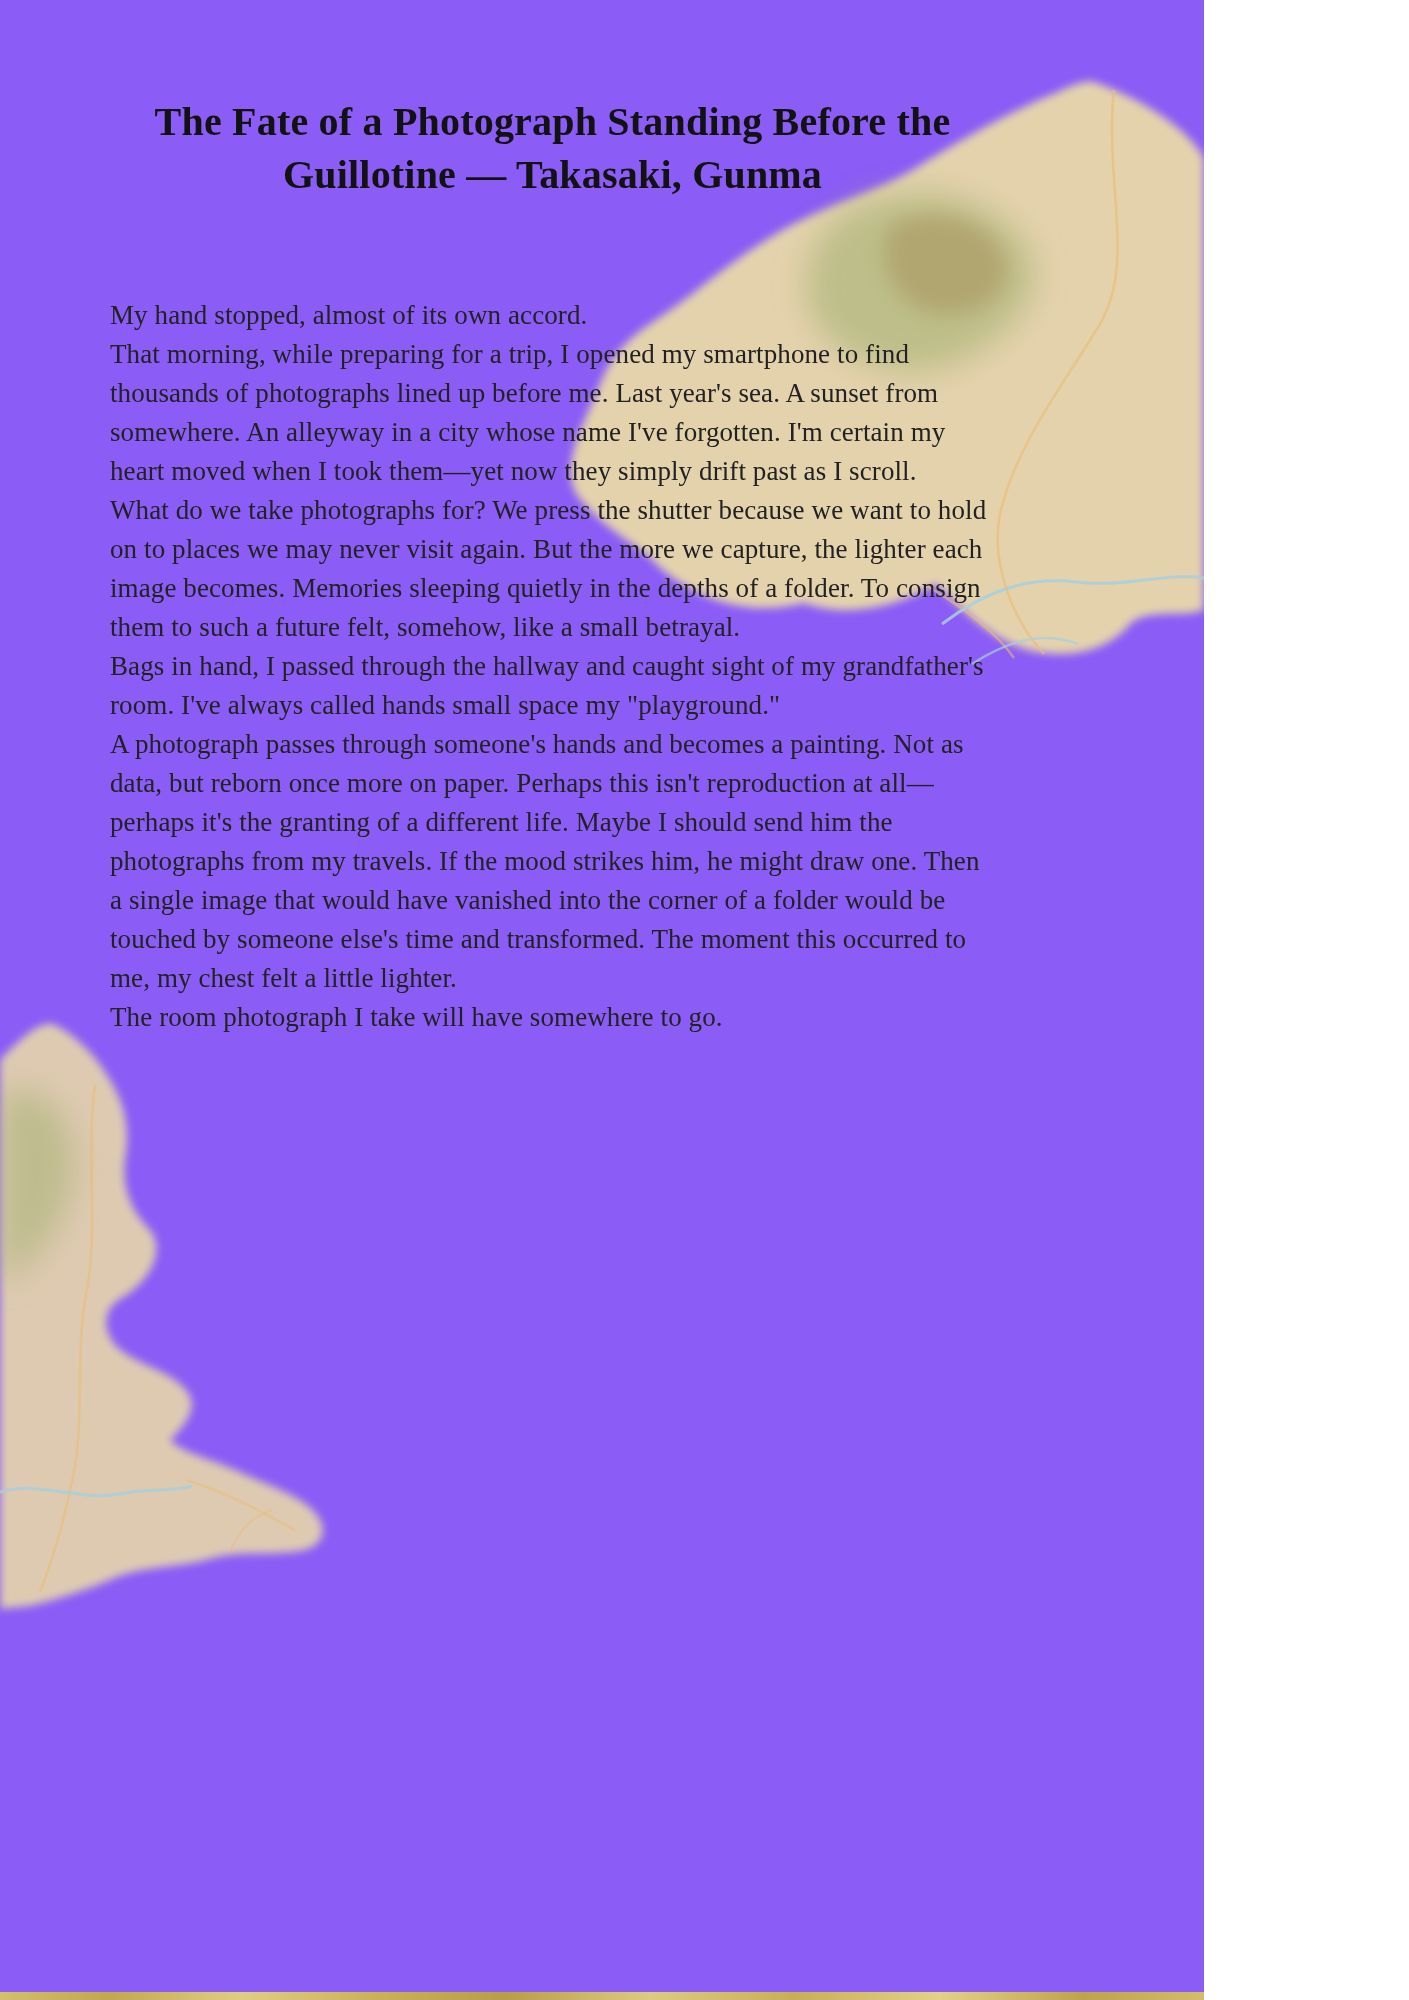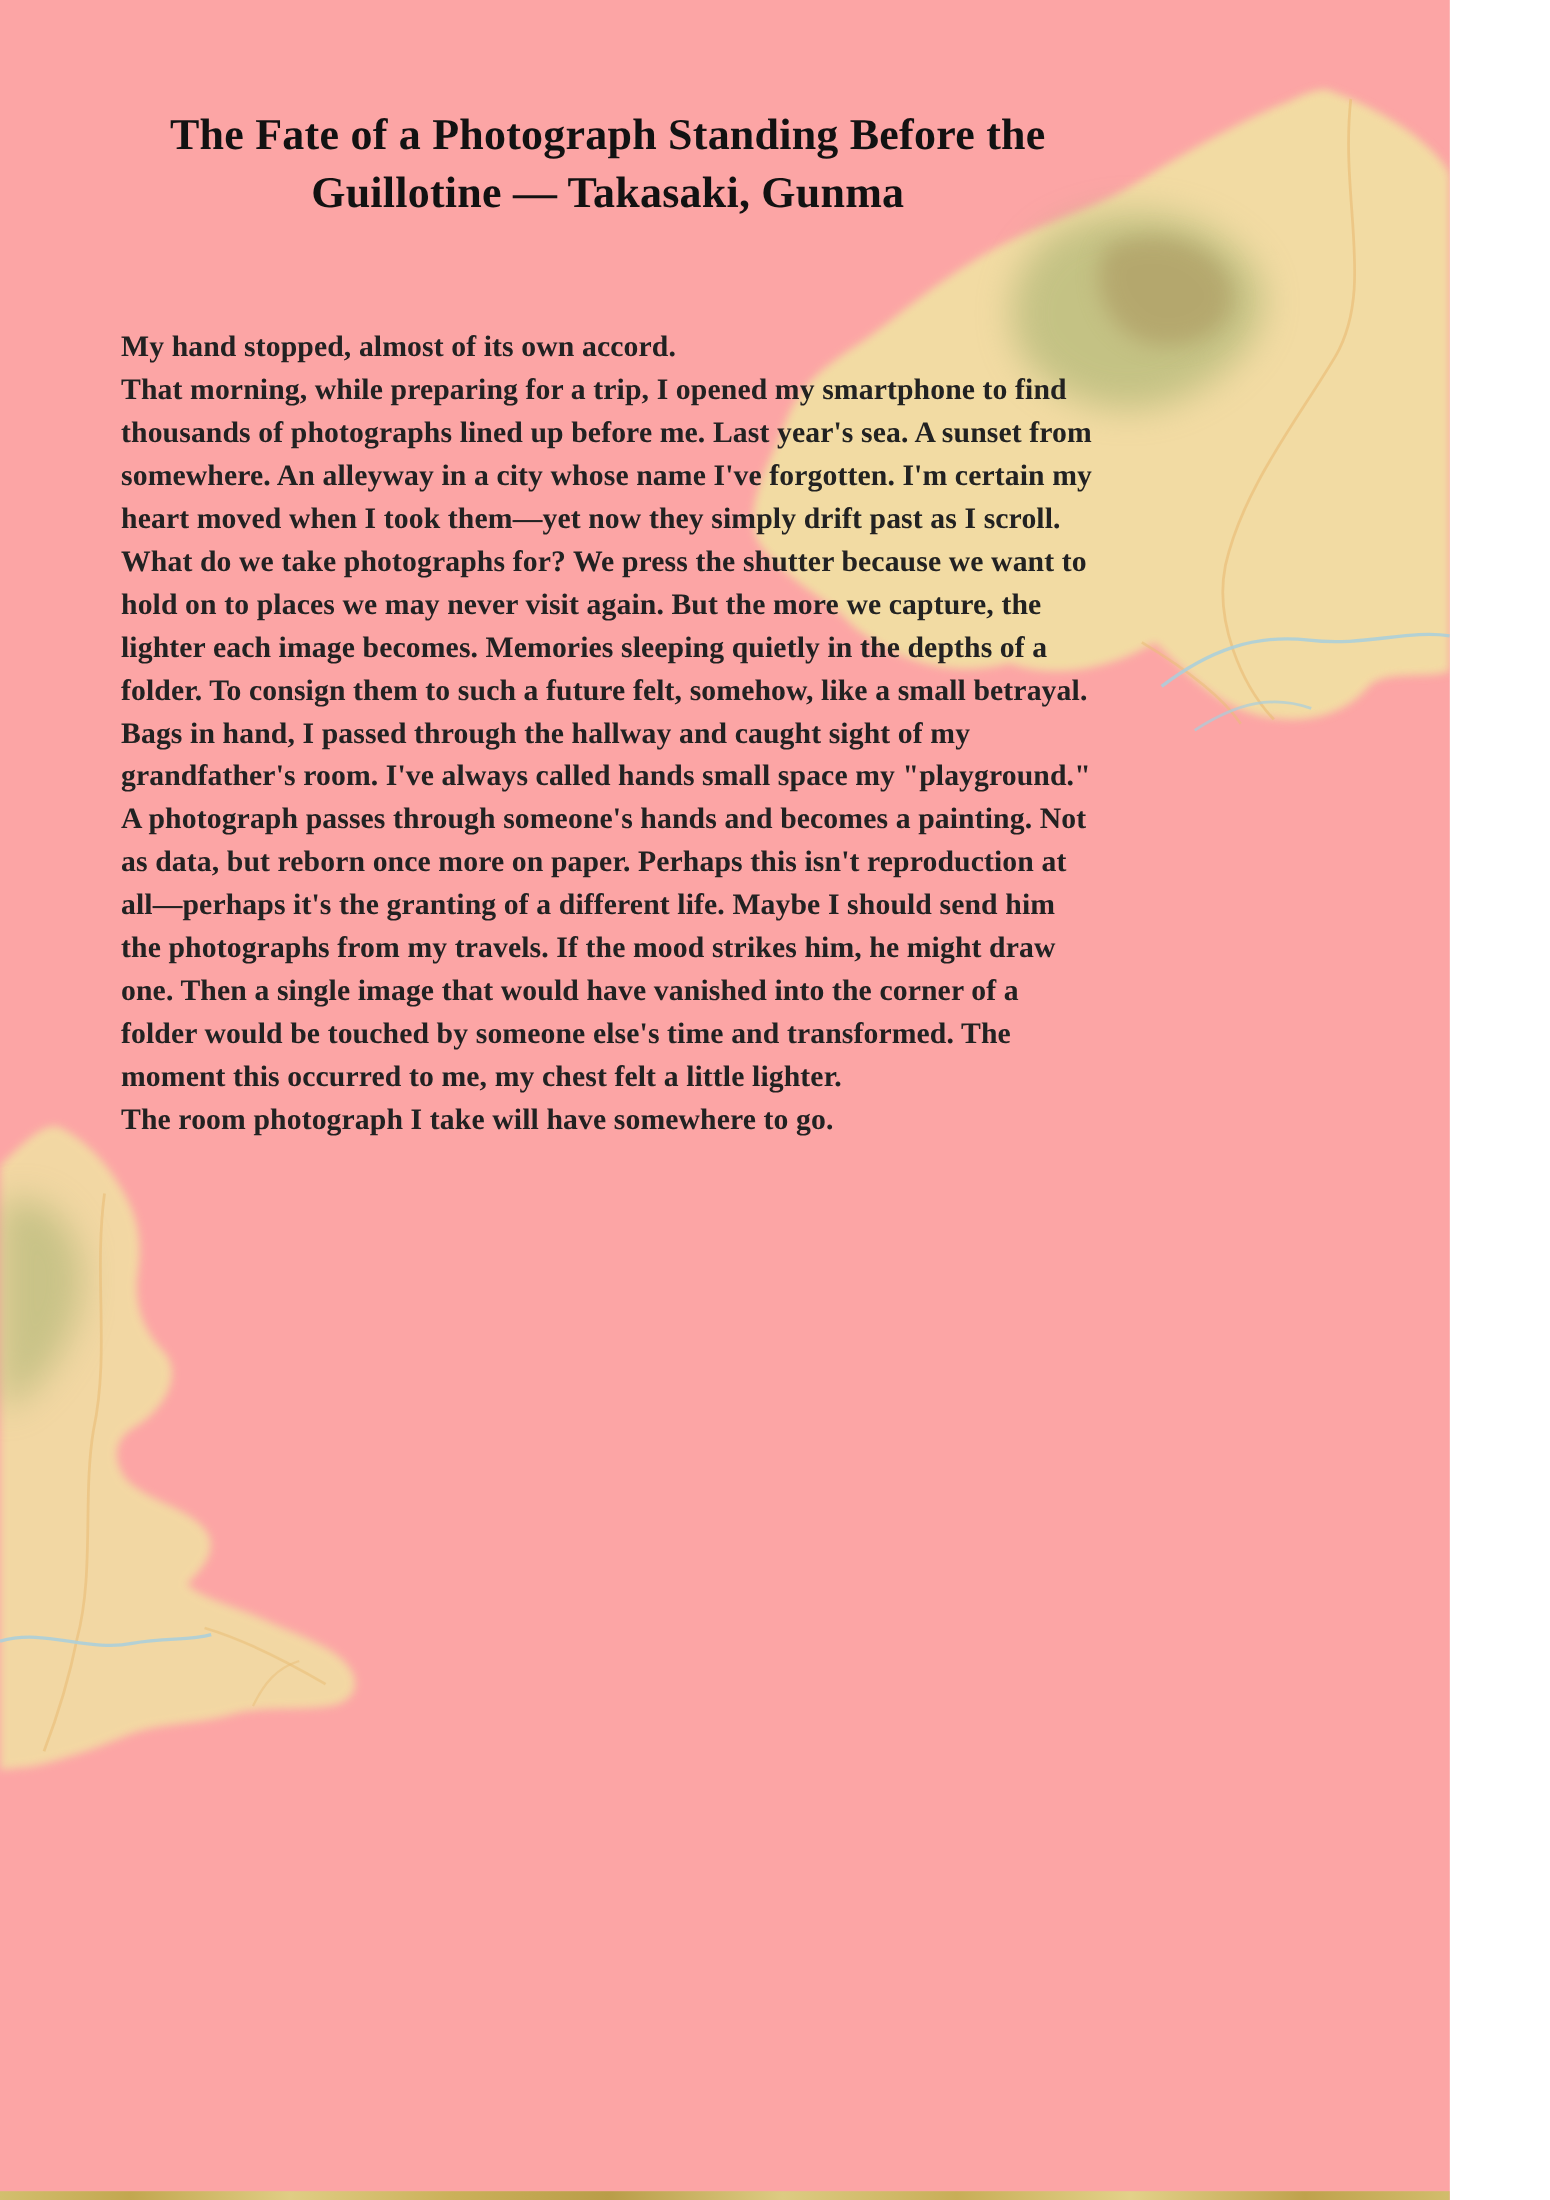--- a/index.html
+++ b/index.html
@@ -2,23 +2,23 @@
 <html><head>
 <meta charset="utf-8">
 <style>
   html, body {
     margin: 0;
     padding: 0;
     background: #ffffff;
   }
   .page {
     position: relative;
-    width: 1318px;
+    width: 1204px;
     height: 2000px;
-    background: #fca5a5;
+    background: #8b5cf6;
     overflow: hidden;
     font-family: "Liberation Serif", "DejaVu Serif", serif;
   }
   
   .blob-tr {
     position: absolute;
     top: 62px;
     right: 0;
     width: 660px;
     height: 610px;
@@ -52,21 +52,20 @@
     line-height: 1.32;
     color: #121212;
     letter-spacing: 0.2px;
   }
   .body-wrap {
     position: absolute;
     top: 296px;
     left: 110px;
     width: 885px;
     z-index: 1;
-    font-weight: bold;
   }
   .body-wrap p {
     margin: 0;
     font-size: 27px;
     line-height: 39px;
     color: #222222;
     letter-spacing: 0.1px;
   }
   
   .gold-strip {

